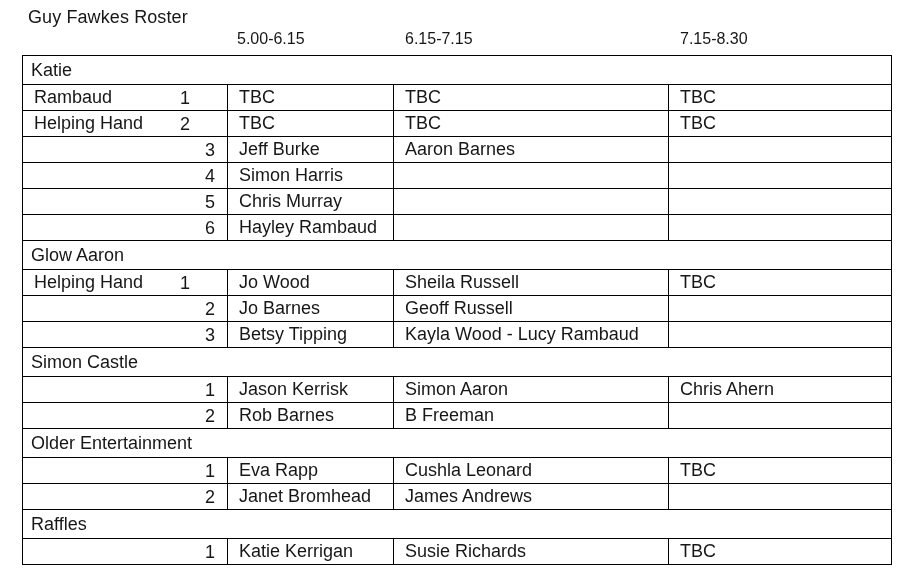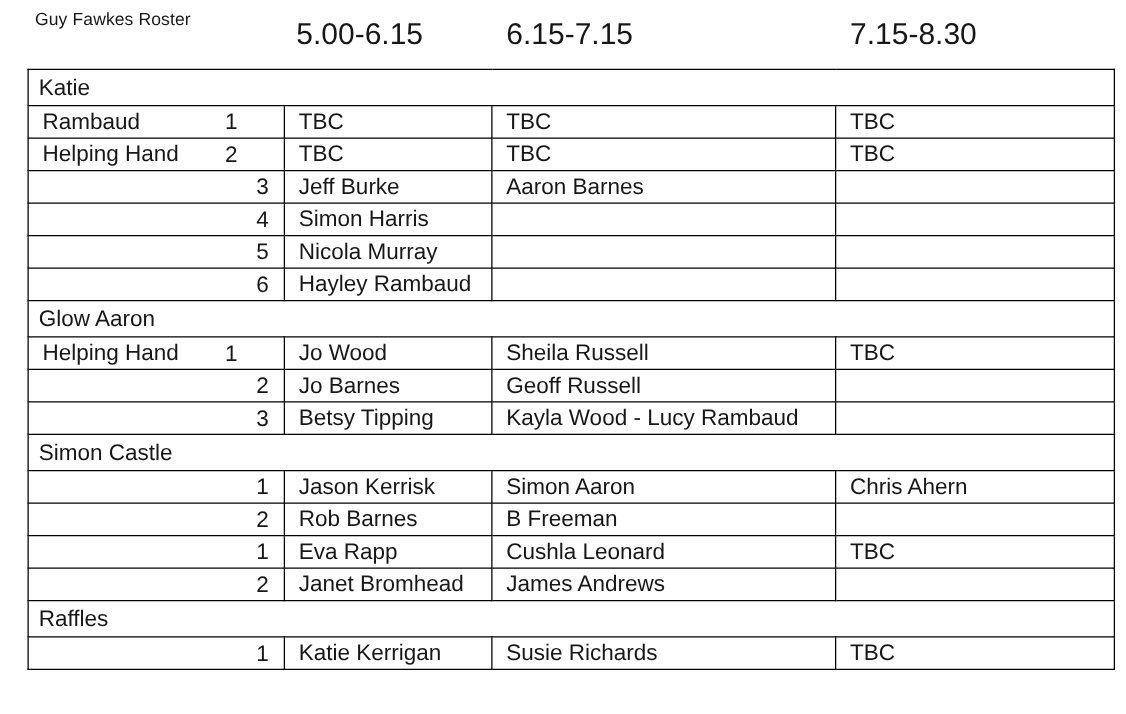--- a/index.html
+++ b/index.html
@@ -11,28 +11,28 @@
     overflow: hidden;
   }
   .canvas {
     position: relative;
     width: 901px; height: 571px;
     background: #ffffff;
   }
   .page-title {
     position: absolute;
     left: 28px; top: 7px;
-    font-size: 14px;
+    font-size: 18px;
     letter-spacing: 0.1px;
     white-space: nowrap;
   }
   .time-header {
     position: absolute;
-    top: 14px;
-    font-size: 24px;
+    top: 30px;
+    font-size: 16px;
     white-space: nowrap;
   }
   .th-0 { left: 237px; }
   .th-1 { left: 405px; }
   .th-2 { left: 680px; }
 
   table.roster {
     position: absolute;
     left: 22px; top: 55px;
     width: 869px;
@@ -102,21 +102,21 @@
           <td class="slot-3"></td>
         </tr>
         <tr class="entry-row">
           <td class="role-cell"><span></span><span class="num num-right">4</span></td>
           <td class="slot-1">Simon Harris</td>
           <td class="slot-2"></td>
           <td class="slot-3"></td>
         </tr>
         <tr class="entry-row">
           <td class="role-cell"><span></span><span class="num num-right">5</span></td>
-          <td class="slot-1">Nicola Murray</td>
+          <td class="slot-1">Chris Murray</td>
           <td class="slot-2"></td>
           <td class="slot-3"></td>
         </tr>
         <tr class="entry-row">
           <td class="role-cell"><span></span><span class="num num-right">6</span></td>
           <td class="slot-1">Hayley Rambaud</td>
           <td class="slot-2"></td>
           <td class="slot-3"></td>
         </tr>
         <tr class="section-row">
@@ -148,20 +148,23 @@
           <td class="slot-1">Jason Kerrisk</td>
           <td class="slot-2">Simon Aaron</td>
           <td class="slot-3">Chris Ahern</td>
         </tr>
         <tr class="entry-row">
           <td class="role-cell"><span></span><span class="num num-right">2</span></td>
           <td class="slot-1">Rob Barnes</td>
           <td class="slot-2">B Freeman</td>
           <td class="slot-3"></td>
         </tr>
+        <tr class="section-row">
+          <td colspan="4">Older Entertainment</td>
+        </tr>
         <tr class="entry-row">
           <td class="role-cell"><span></span><span class="num num-right">1</span></td>
           <td class="slot-1">Eva Rapp</td>
           <td class="slot-2">Cushla Leonard</td>
           <td class="slot-3">TBC</td>
         </tr>
         <tr class="entry-row">
           <td class="role-cell"><span></span><span class="num num-right">2</span></td>
           <td class="slot-1">Janet Bromhead</td>
           <td class="slot-2">James Andrews</td>

